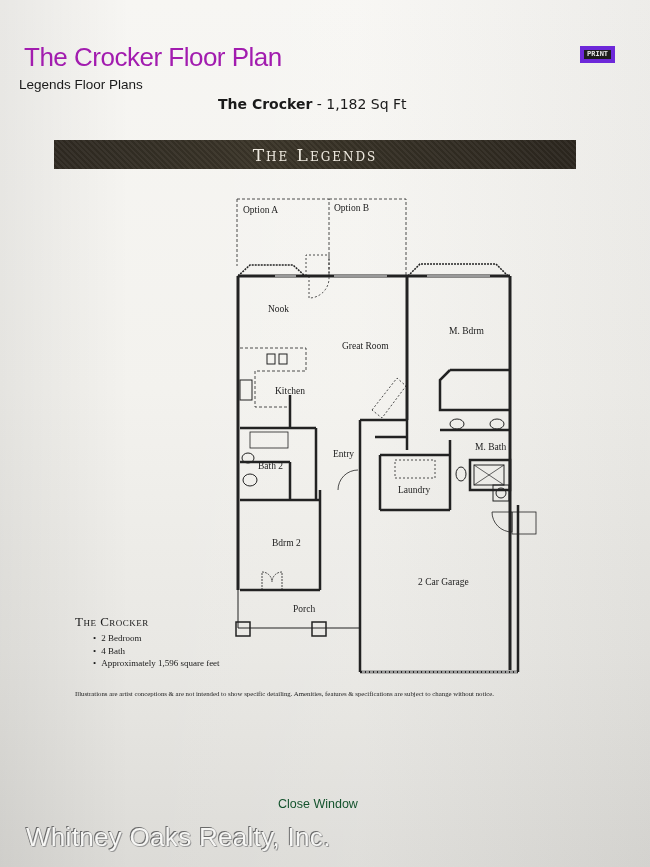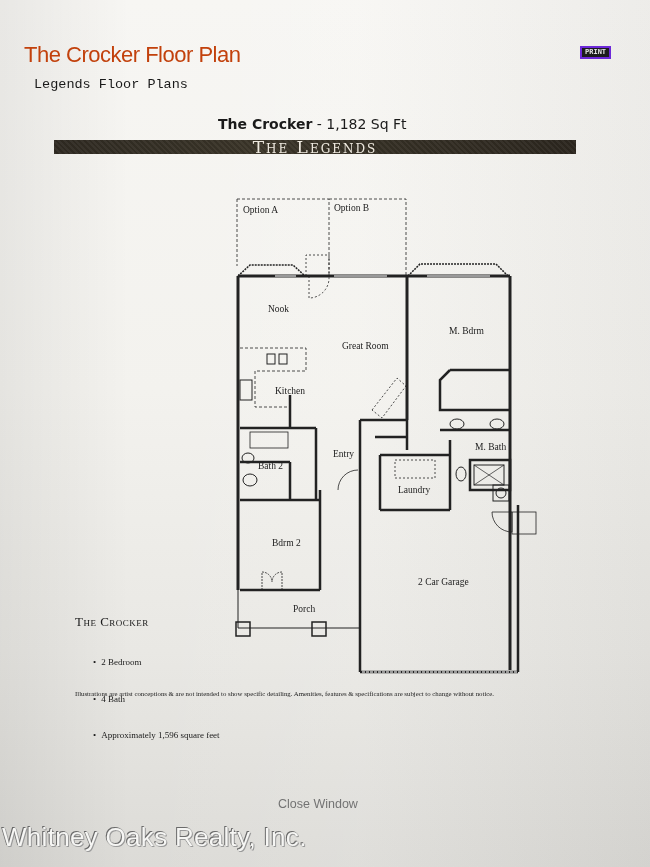--- a/index.html
+++ b/index.html
@@ -11,40 +11,40 @@
       color: #111;
     }
     .shade {
       position: absolute; inset: 0; pointer-events: none;
       background:
         linear-gradient(90deg, rgba(0,0,0,0.06) 0%, rgba(0,0,0,0) 20%, rgba(255,255,255,0.08) 55%, rgba(0,0,0,0.04) 100%);
     }
     .page-title {
       position: absolute; left: 24px; top: 42px;
       font-family: "Liberation Sans", sans-serif;
-      font-size: 22px; letter-spacing: -0.5px; color: #c2410c;
+      font-size: 26px; letter-spacing: -0.5px; color: #a21caf;
     }
     .print-btn {
       position: absolute; left: 580px; top: 46px;
       background: #1d1d1d; color: #e8e8e8;
       font-family: "DejaVu Sans Mono", monospace;
       font-size: 7px; font-weight: bold; line-height: 9px;
-      padding: 0 3px; border: 2px solid #6d28d9; cursor: pointer;
+      padding: 0 3px; border: 4px solid #6d28d9; cursor: pointer;
     }
     .subtitle {
-      position: absolute; left: 34px; top: 77px;
-      font-family: Liberation Mono, monospace; font-size: 13.5px; color: #1a1a1a;
+      position: absolute; left: 19px; top: 77px;
+      font-family: Liberation Sans, sans-serif; font-size: 13.5px; color: #1a1a1a;
     }
     .plan-heading {
       position: absolute; left: 218px; top: 96px;
-      font-family: "DejaVu Sans", sans-serif; font-size: 14px; color: #1a1a1a; margin-top: 20px;
+      font-family: "DejaVu Sans", sans-serif; font-size: 14px; color: #1a1a1a;
     }
     .plan-heading b { font-weight: bold; }
     .banner {
-      position: absolute; left: 54px; top: 140px; width: 522px; height: 14px;
+      position: absolute; left: 54px; top: 140px; width: 522px; height: 29px;
       background:
         repeating-linear-gradient(45deg, rgba(255,255,255,0.04) 0 2px, rgba(0,0,0,0.05) 2px 4px),
         linear-gradient(90deg, #2f2a22, #3b3529 40%, #2c271f 100%);
       display: flex; align-items: center; justify-content: center;
     }
     .banner span {
       font-family: "DejaVu Serif", serif; color: #efeae0;
       font-size: 17px; letter-spacing: 2px; font-variant: small-caps;
     }
     .floorplan { position: absolute; left: 225px; top: 190px; width: 320px; height: 490px; }
@@ -53,32 +53,32 @@
     }
     .legend-title {
       position: absolute; left: 75px; top: 614px;
       font-family: "Liberation Serif", serif; font-size: 13px;
       font-variant: small-caps; letter-spacing: 0.5px; color: #1a1a1a;
     }
     .legend-list {
       position: absolute; left: 93px; top: 632px;
       list-style: none; font-family: "Liberation Serif", serif; font-size: 9px; color: #1a1a1a;
     }
-    .legend-list li { line-height: 12.5px; margin-top: 24px; }
+    .legend-list li { line-height: 12.5px; }
     .legend-list li::before { content: "•"; margin-right: 5px; }
     .disclaimer {
       position: absolute; left: 75px; top: 690px; width: 500px;
       font-family: "Liberation Serif", serif; font-size: 6.8px; color: #222; white-space: nowrap;
     }
     .close-window {
       position: absolute; left: 278px; top: 797px;
-      font-family: "Liberation Sans", sans-serif; font-size: 12.5px; color: #737373; cursor: pointer;
+      font-family: "Liberation Sans", sans-serif; font-size: 12.5px; color: #14532d; cursor: pointer;
     }
     .footer-brand {
-      position: absolute; left: 2px; top: 822px;
+      position: absolute; left: 26px; top: 822px;
       font-family: "Liberation Sans", sans-serif; font-size: 26px;
       color: #f6f6f4;
       text-shadow: -1px -1px 0 #6a6a6a, 1px 1px 0 #9a9a9a, 0 0 1px #555;
       letter-spacing: 0.3px;
     }
   </style>
 </head>
 <body>
 
 <div class="shade"></div>

